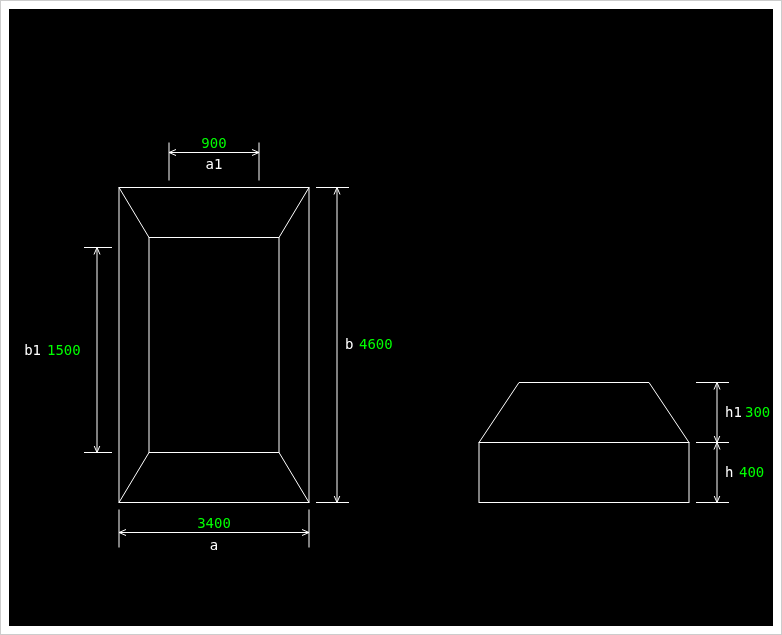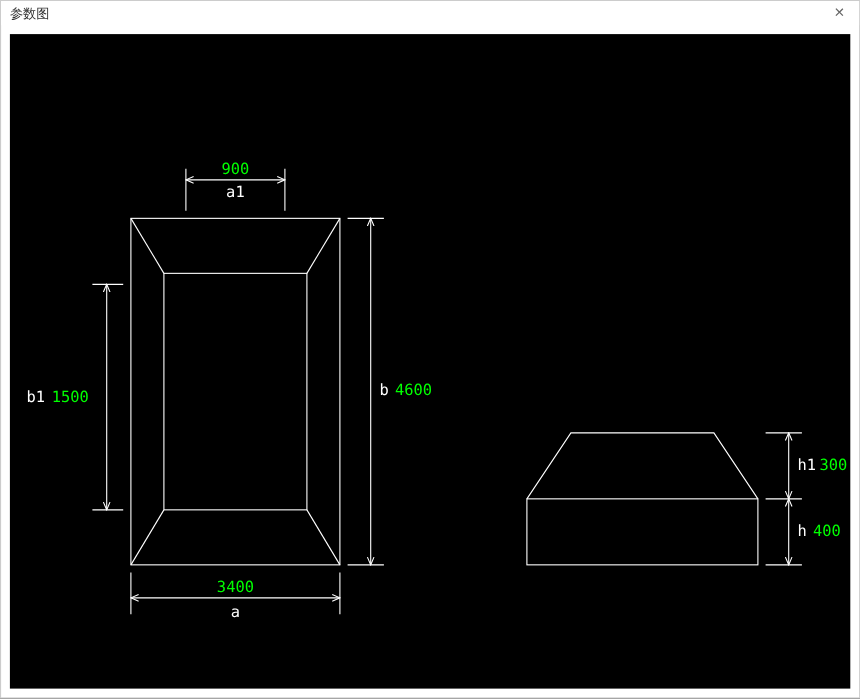--- a/index.html
+++ b/index.html
@@ -48,24 +48,20 @@
     svg { width: 100%; height: 100%; }
     .shape { stroke: white; stroke-width: 1; fill: none; }
     .dim-line { stroke: white; stroke-width: 1; }
     .dim-text-val { fill: #00ff00; font-family: monospace; font-size: 14px; }
     .dim-text-lbl { fill: white; font-family: monospace; font-size: 14px; }
   </style>
 </head>
 <body>
 
 <div class="window">
-  <div class="titlebar">
-    <span>参数图</span>
-    <span class="close">×</span>
-  </div>
   <div class="canvas-wrap">
     <div class="canvas">
       <svg viewBox="0 0 764 590">
         <defs>
           <marker id="arrS" markerWidth="8" markerHeight="8" refX="1" refY="4" orient="auto">
             <path d="M8,1 L1,4 L8,7" fill="none" stroke="white" stroke-width="1"></path>
           </marker>
           <marker id="arrE" markerWidth="8" markerHeight="8" refX="7" refY="4" orient="auto">
             <path d="M0,1 L7,4 L0,7" fill="none" stroke="white" stroke-width="1"></path>
           </marker>

